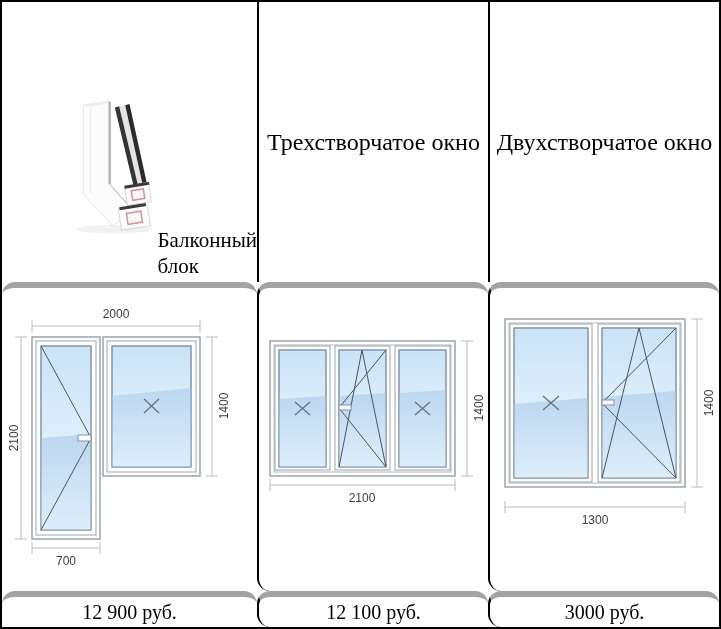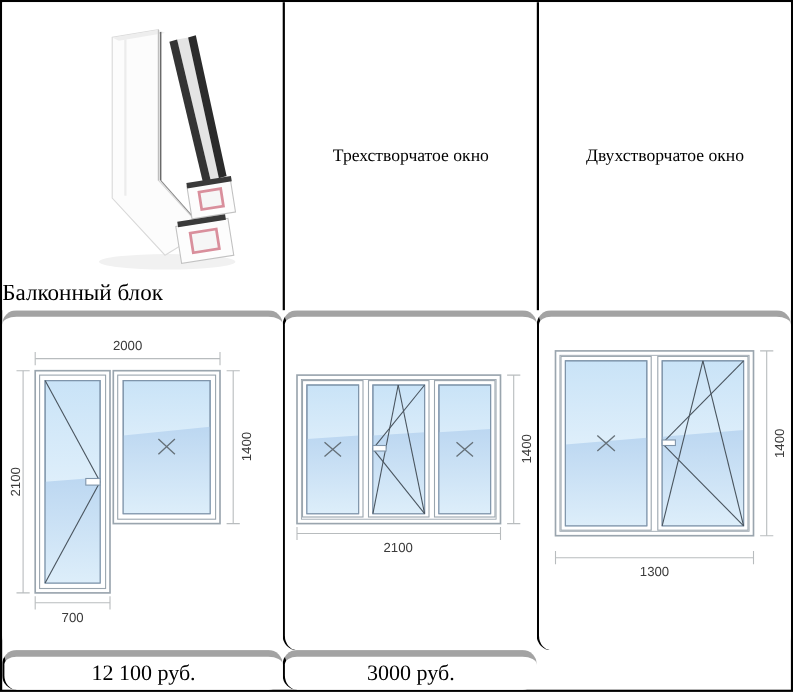--- a/index.html
+++ b/index.html
@@ -9,26 +9,26 @@
     position:relative;width:721px;height:629px;
     border:2px solid #000;
     display:grid;
     grid-template-columns:255px 231px 231px;
     grid-template-rows:280px 309px 36px;
     background:#fff;
   }
   .c{background:#fff;overflow:hidden;}
   .bl{border-left:2px solid #000;}
   .bt{border-top:6px solid #a3a3a3;border-radius:13px;}
-  .photo-cell{display:flex;flex-direction:column;align-items:flex-start;}
+  .photo-cell{display:flex;flex-direction:row;align-items:flex-end;border-radius:13px;}
   .profile-photo{display:block;margin:16px auto 0 52px;}
   .caption{flex:1;display:flex;align-items:flex-end;justify-content:center;
            font-size:21px;line-height:26px;padding-bottom:3px;}
   .head{display:flex;align-items:center;justify-content:center;
-        font-size:16px;text-align:center;padding:12px 2px;white-space:nowrap;}
+        font-size:24px;text-align:center;padding:12px 2px;white-space:nowrap;}
   .price{display:flex;align-items:center;justify-content:center;font-size:20px;}
   svg{display:block;}
   .dimtxt{font-family:"Liberation Sans",sans-serif;font-size:12px;fill:#3b3b3b;}
 </style>
 </head>
 <body>
 
 <div class="price-table">
 
   <div class="c photo-cell">
@@ -239,20 +239,23 @@
 
       <g stroke="#b8bcbe" stroke-width="1">
         <line x1="15" y1="219" x2="195" y2="219"></line>
         <line x1="15" y1="213" x2="15" y2="225"></line>
         <line x1="195" y1="213" x2="195" y2="225"></line>
       </g>
       <text class="dimtxt" x="105" y="236" text-anchor="middle">1300</text>
     </svg>
   </div>
 
+  <div class="c price bt">
+    <span>12 900 руб.</span>
+  </div>
   <div class="c price bt bl">
     <span>12 100 руб.</span>
   </div>
   <div class="c price bt bl">
     <span>3000 руб.</span>
   </div>
 
 </div>
 
 </body></html>

